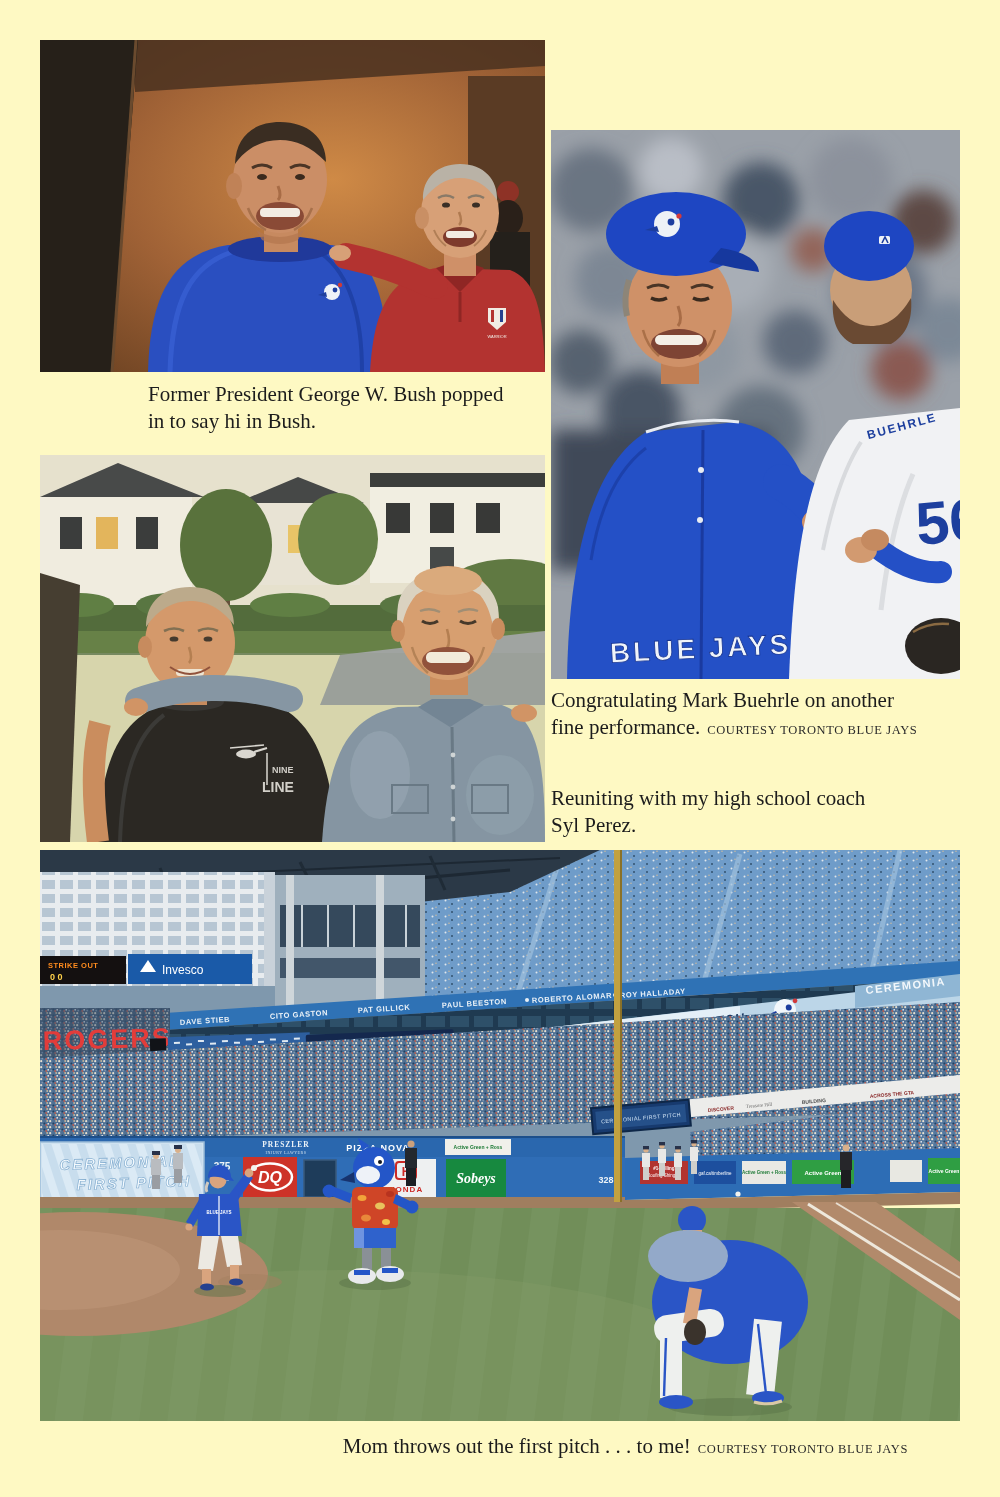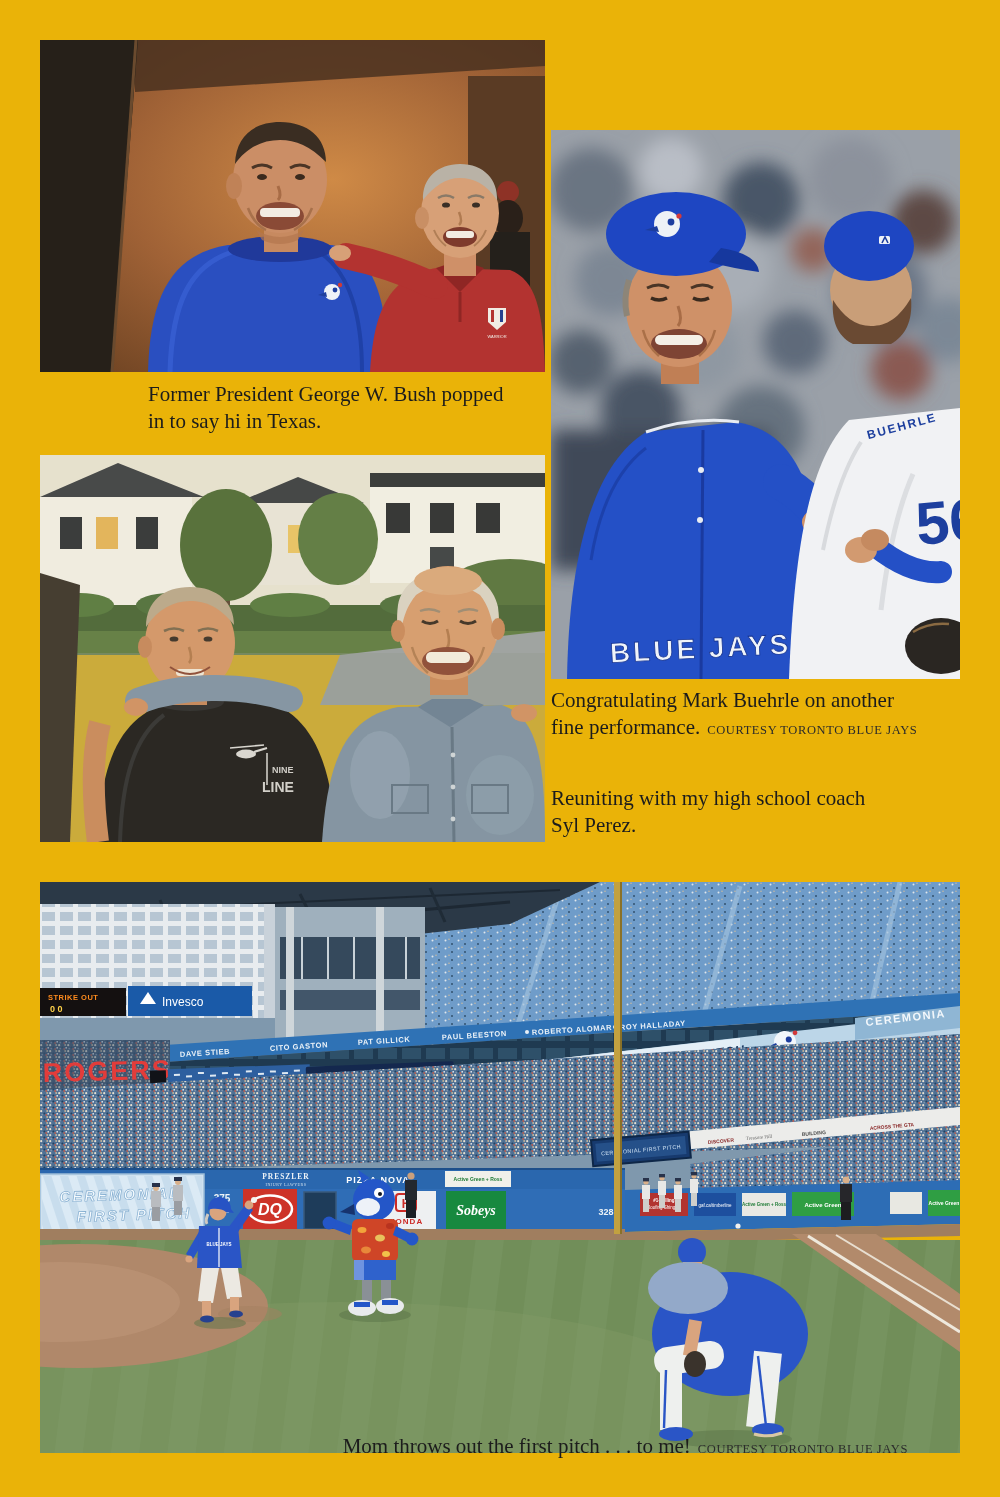--- a/index.html
+++ b/index.html
@@ -1,16 +1,16 @@
 <!DOCTYPE html>
 <html><head>
 <meta charset="utf-8">
 <style>
   html,body{margin:0;padding:0;background:#ffffff;}
-  .page{position:relative;width:1000px;height:1497px;background:#eab308;overflow:hidden;}
+  .page{position:relative;width:1000px;height:1497px;background:#fef9c3;overflow:hidden;}
   .photo{position:absolute;margin:0;padding:0;}
   .photo svg{display:block;}
   .caption{position:absolute;font-family:"Liberation Serif",serif;font-size:21px;line-height:27px;color:#1c1c1c;}
   .credit{font-family:"Liberation Serif",serif;font-size:12.5px;letter-spacing:0.6px;color:#2b2b2b;margin-left:7px;}
   .s-sans{font-family:"Liberation Sans",sans-serif;}
   .s-serif{font-family:"Liberation Serif",serif;}
 </style>
 </head>
 <body>
 
@@ -87,21 +87,21 @@
         <ellipse cx="420" cy="197" rx="17" ry="10" fill="#7e3a2c"></ellipse>
         <rect x="406" y="191" width="28" height="7" rx="3" fill="#f2ece2"></rect>
         <path d="M394,190 Q398,200 406,206" stroke="#b07e56" stroke-width="2" fill="none"></path>
         <path d="M446,190 Q442,200 434,206" stroke="#b07e56" stroke-width="2" fill="none"></path>
       </g>
     </svg>
   </figure>
 
   <div class="caption" style="left:148px;top:381px;width:420px;">
     <span>Former President George W. Bush popped</span><br>
-    <span>in to say hi in Texas.</span>
+    <span>in to say hi in Bush.</span>
   </div>
 
   <figure class="photo" style="left:551px;top:130px;">
     <svg width="409" height="549" viewBox="0 0 409 549">
       <defs>
         <filter id="p2blur" x="-30%" y="-30%" width="160%" height="160%">
             <feGaussianBlur stdDeviation="9"></feGaussianBlur>
           </filter>
       </defs>
       <rect x="0" y="0" width="409" height="549" fill="#9aa0a8"></rect>
@@ -278,21 +278,21 @@
   <div class="caption" style="left:551px;top:687px;width:420px;">
     <span>Congratulating Mark Buehrle on another</span><br>
     <span>fine performance.</span><span class="credit">COURTESY TORONTO BLUE JAYS</span>
   </div>
 
   <div class="caption" style="left:551px;top:785px;width:420px;">
     <span>Reuniting with my high school coach</span><br>
     <span>Syl Perez.</span>
   </div>
 
-  <figure class="photo" style="left:40px;top:850px;margin-top:32px;">
+  <figure class="photo" style="left:40px;top:850px;">
     <svg width="920" height="571" viewBox="0 0 920 571">
       <defs>
         <pattern id="p4crowdDense" patternUnits="userSpaceOnUse" width="9" height="6">
           <circle cx="1.2" cy="1.2" r="1.1" fill="#e8e0d0"></circle>
             <circle cx="4.4" cy="3.4" r="1.0" fill="#22405e"></circle>
           <circle cx="7.2" cy="1.0" r="1.0" fill="#c4b49a"></circle>
             <circle cx="2.2" cy="4.6" r="0.9" fill="#7d94ad"></circle>
           <circle cx="6.2" cy="5.0" r="0.9" fill="#c05a4a"></circle>
             <circle cx="8.2" cy="3.8" r="0.9" fill="#e9e9ec"></circle>
         </pattern>

